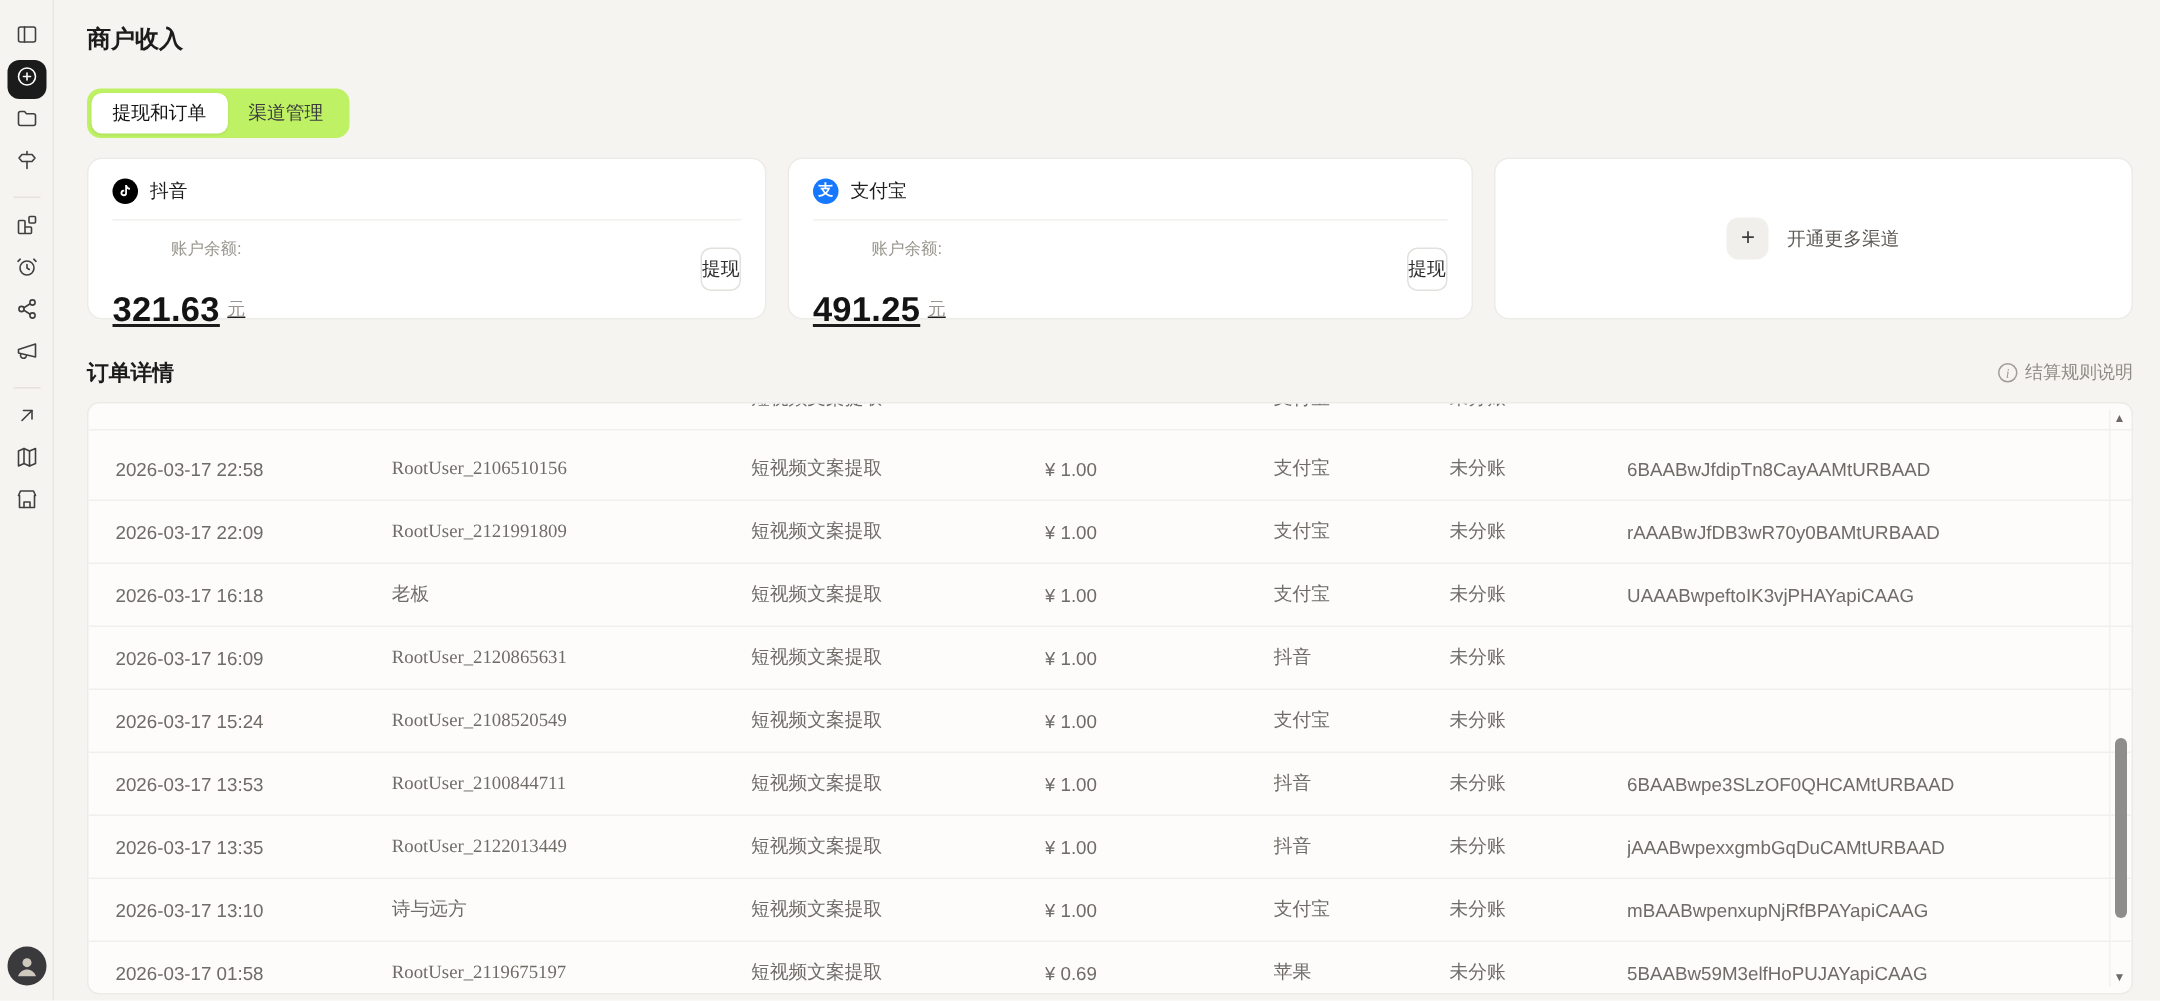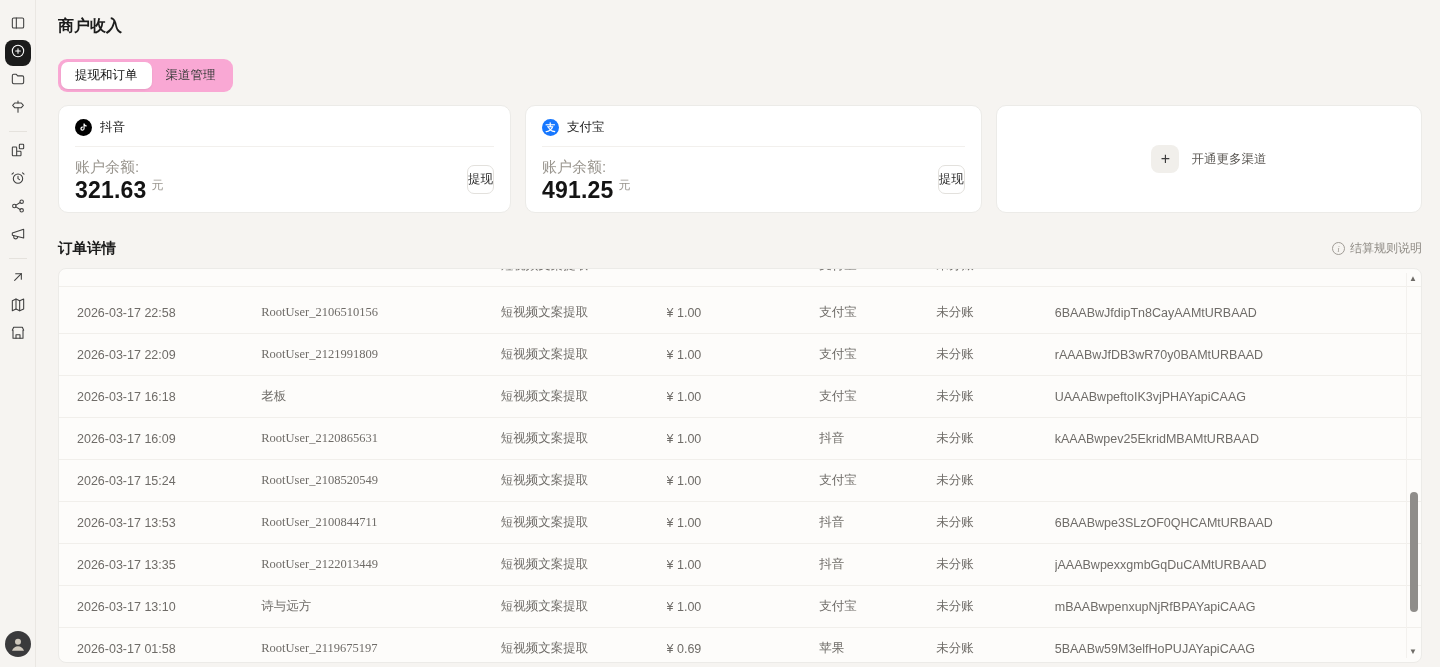--- a/index.html
+++ b/index.html
@@ -20,56 +20,56 @@
   .side-div { width:18px; height:1px; background:#e5e2dd; margin:7px 0; }
   .avatar {
     position:absolute; bottom:10px; left:5px; width:26px; height:26px; border-radius:50%;
     background:#3a3a3c; overflow:hidden; display:flex; align-items:center; justify-content:center; cursor:pointer;
   }
   .avatar svg { width:18px; height:18px; fill:#cfc8bd; }
   
   .main { flex:1; padding:16px 18px 0 22px; position:relative; }
   .page-title { font-size:16px; font-weight:700; margin-bottom:22px; }
   
-  .tabs { display:inline-flex; background:#f9a8d4; border-radius:9px; padding:3px; margin-bottom:13px; }
+  .tabs { display:inline-flex; background:#bef264; border-radius:9px; padding:3px; margin-bottom:13px; }
   .tab { font-size:12.5px; padding:5px 14px; border-radius:7px; color:#3c3c3c; cursor:pointer; white-space:nowrap; }
   .tab.active { background:#ffffff; box-shadow:0 1px 2px rgba(0,0,0,.08); color:#141414; }
   
   .cards { display:flex; gap:14px; margin-bottom:26px; }
   .card {
     background:#ffffff; border:1px solid #ecebe8; border-radius:10px; height:108px; padding:13px 16px; position:relative;
   }
   .card.ch1 { flex:1.068; } .card.ch2 { flex:1.078; } .card.add { flex:1; display:flex; align-items:center; justify-content:center; cursor:pointer; }
   .card-head { display:flex; align-items:center; gap:8px; padding-bottom:10px; border-bottom:1px solid #f2f0ed; }
   .ch-icon { width:17px; height:17px; border-radius:50%; display:flex; align-items:center; justify-content:center; flex:0 0 17px; }
   .ch-icon svg { width:11px; height:11px; }
   .ch-icon .zhi { color:#fff; font-size:10px; line-height:1; font-weight:700; }
   .ch-name { font-size:12.5px; color:#1d1d1d; }
-  .bal-label { font-size:15px; color:#9a968f; margin-top:11px; }
-  .amount-row { display:flex; align-items:flex-start; gap:5px; margin-top:0; }
+  .bal-label { font-size:11px; color:#9a968f; margin-top:11px;margin-left:39px; }
+  .amount-row { display:flex; align-items:center; gap:5px; margin-top:20px;text-decoration:underline; }
   .amount { font-size:23px; font-weight:700; letter-spacing:.2px; color:#141414; }
   .unit { font-size:12px; color:#9a968f; }
   .withdraw-btn {
     position:absolute; right:16px; bottom:18px; background:#fff; border:1px solid #e3e1dd; border-radius:7px;
     font-size:12.5px; color:#2e2e2e; padding:5px 0; cursor:pointer; font-family:inherit;
   }
   .add-inner { display:flex; align-items:center; gap:12px; color:#5c5955; font-size:12.5px; cursor:pointer; }
   .plus-box { width:28px; height:28px; background:#f1efeb; border-radius:8px; display:flex; align-items:center; justify-content:center; font-size:16px; color:#3c3c3c; }
   
   .sec-head { display:flex; align-items:center; justify-content:space-between; margin-bottom:10px; }
   .sec-title { font-size:14.5px; font-weight:700; }
   .rules-link { display:flex; align-items:center; gap:5px; font-size:12px; color:#8f8b85; cursor:pointer; }
   .info-circ { width:13px; height:13px; border:1px solid #a09c96; border-radius:50%; font-size:9px; color:#a09c96; display:flex; align-items:center; justify-content:center; font-family:"Liberation Serif", serif; font-style:italic; }
   
   .table-card {
     background:#fdfcfa; border:1px solid #ecebe8; border-radius:8px; height:395px; overflow:hidden; position:relative;
   }
   .row { display:flex; align-items:center; height:42px; padding:0 28px 0 18px; border-bottom:1px solid #f1efeb; font-size:12.5px; color:#6f6c68; }
   .row > div { overflow:hidden; white-space:nowrap; }
-  .c-time{width:14.0%;} .c-user{width:18.2%;font-family:Liberation Serif, serif;} .c-type{width:12.6%;} .c-amount{width:11.6%;} .c-channel{width:8.9%;} .c-status{width:9.0%;} .c-id{flex:1;}
+  .c-time{width:14.0%;} .c-user{width:18.2%;font-family:Liberation Serif, serif;} .c-type{width:12.6%;} .c-amount{width:11.6%;margin-left:30px;} .c-channel{width:8.9%;} .c-status{width:9.0%;} .c-id{flex:1;}
   .clip-row { height:23px; overflow:hidden; position:relative; }
   .clip-row .row { position:absolute; left:0; right:0; top:-24px; }
   
   .vscroll { position:absolute; top:4px; bottom:4px; right:2px; width:13px; display:flex; flex-direction:column; align-items:center; border-left:1px solid #f3f1ee; }
   .scroll-arrow { font-size:8px; color:#6e6b67; height:12px; line-height:12px; cursor:pointer; }
   .scroll-arrow.down { position:absolute; bottom:0; }
   .scroll-thumb { position:absolute; top:57%; height:31%; width:8px; left:3px; background:#8f8d8a; border-radius:4px; cursor:grab; }
 </style>
 </head>
 <body>
@@ -259,21 +259,20 @@
     <div class="c-id">UAAABwpeftoIK3vjPHAYapiCAAG</div>
   </div>
 
   <div class="row">
     <div class="c-time">2026-03-17 16:09</div>
     <div class="c-user">RootUser_2120865631</div>
     <div class="c-type">短视频文案提取</div>
     <div class="c-amount">¥ 1.00</div>
     <div class="c-channel">抖音</div>
     <div class="c-status">未分账</div>
-    <div class="c-id">kAAABwpev25EkridMBAMtURBAAD</div>
   </div>
 
   <div class="row">
     <div class="c-time">2026-03-17 15:24</div>
     <div class="c-user">RootUser_2108520549</div>
     <div class="c-type">短视频文案提取</div>
     <div class="c-amount">¥ 1.00</div>
     <div class="c-channel">支付宝</div>
     <div class="c-status">未分账</div>
   </div>

